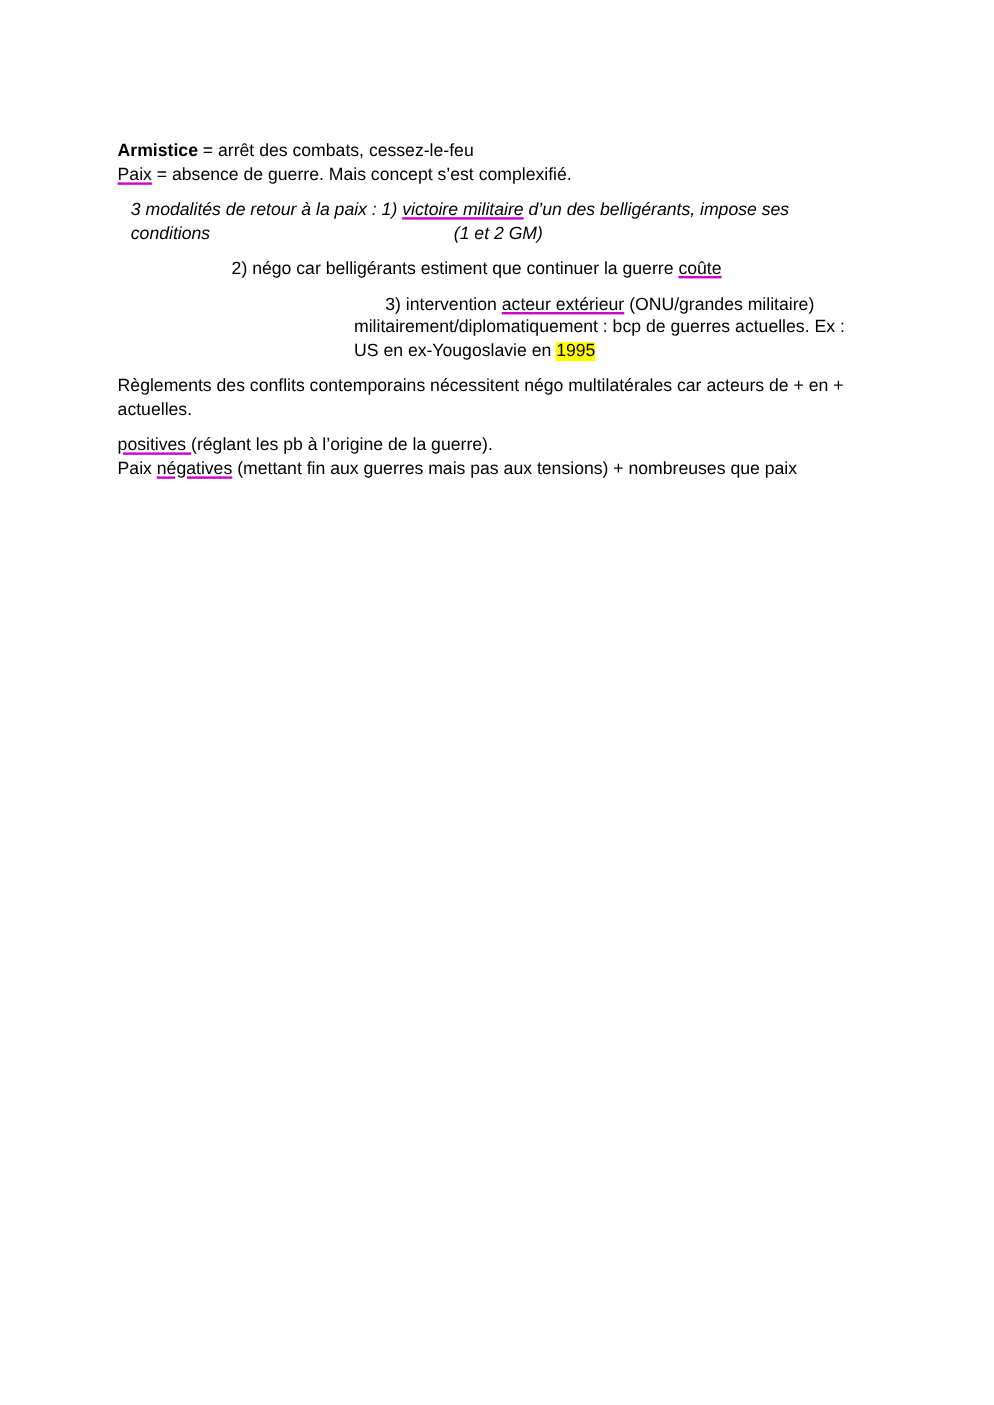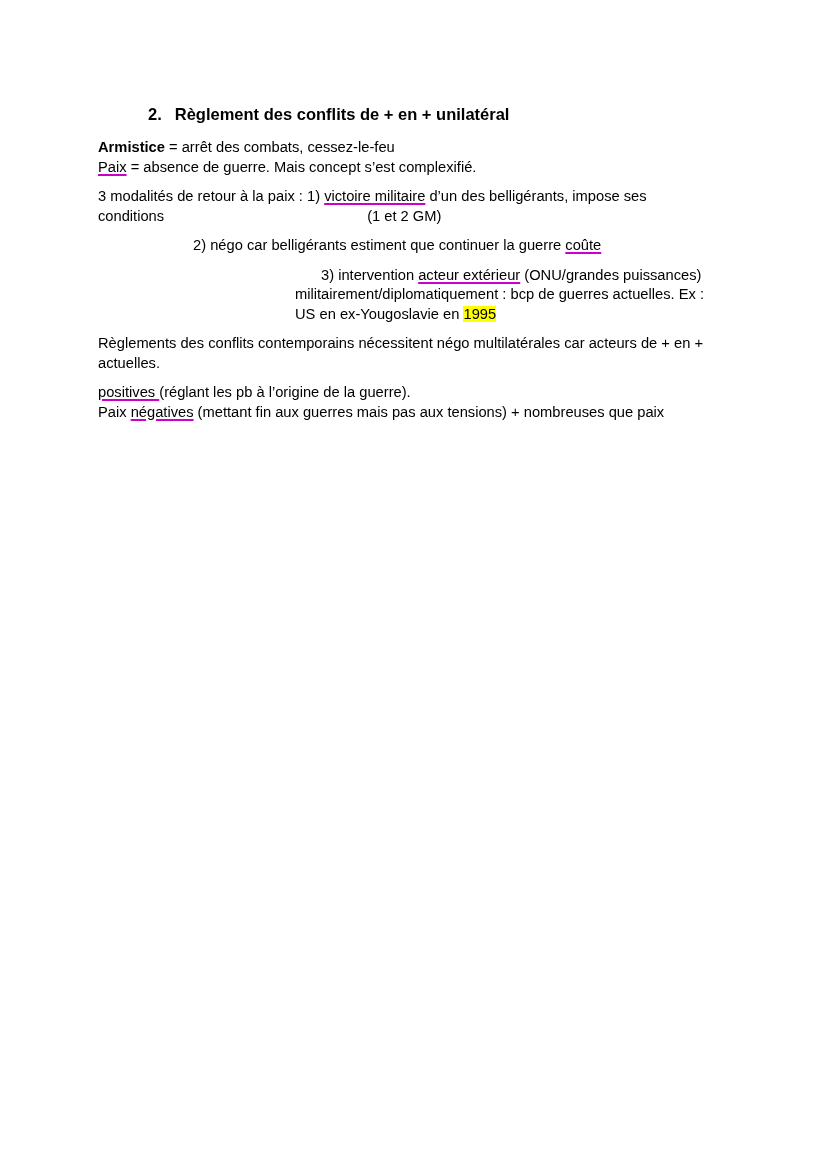--- a/index.html
+++ b/index.html
@@ -44,36 +44,33 @@
   }
   .highlight {
     background-color: var(--highlight-color, #ffff00);
   }
 </style>
 </head>
 <body>
 
 <div class="page" style="background: rgb(255, 255, 255); color: rgb(0, 0, 0); --underline-color: #cc00cc; --highlight-color: #ffff00;">
   <div>
-      <div class="para heading" style="margin-top: 0px; margin-left: 50px;">
-        <div class="line"><span class="bold">2.</span><span class="bold" style="margin-left: 13px;">Règlement des conflits de + en + unilatéral</span></div>
-      </div>
       <div class="para" style="margin-top: 13px; margin-left: 0px;">
         <div class="line"><span class="bold">Armistice</span><span> = arrêt des combats, cessez-le-feu</span></div>
         <div class="line"><span class="underline">Paix</span><span> = absence de guerre. Mais concept s’est complexifié.</span></div>
       </div>
-      <div class="para" style="margin-top: 10px; margin-left: 0px;">
+      <div class="para" style="margin-top: 10px; margin-left: 11px; font-style: italic;">
         <div class="line"><span>3 modalités de retour à la paix : 1) </span><span class="underline">victoire militaire</span><span> d’un des belligérants, impose ses</span></div>
         <div class="line"><span>conditions</span><span style="margin-left: 203px;">(1 et 2 GM)</span></div>
       </div>
       <div class="para" style="margin-top: 10px; margin-left: 85px;">
         <div class="line"><span style="margin-left: 10px;">2) négo car belligérants estiment que continuer la guerre </span><span class="underline">coûte</span></div>
       </div>
       <div class="para" style="margin-top: 10px; margin-left: 197px;">
-        <div class="line"><span style="margin-left: 26px;">3) intervention </span><span class="underline">acteur extérieur</span><span> (ONU/grandes puissances)</span></div>
+        <div class="line"><span style="margin-left: 26px;">3) intervention </span><span class="underline">acteur extérieur</span><span> (ONU/grandes militaire)</span></div>
         <div class="line"><span>militairement/diplomatiquement : bcp de guerres actuelles. Ex :</span></div>
         <div class="line"><span>US en ex-Yougoslavie en </span><span class="highlight">1995</span></div>
       </div>
       <div class="para" style="margin-top: 10px; margin-left: 0px;">
         <div class="line"><span>Règlements des conflits contemporains nécessitent négo multilatérales car acteurs de + en +</span></div>
         <div class="line"><span>actuelles.</span></div>
       </div>
       <div class="para" style="margin-top: 10px; margin-left: 0px;">
         <div class="line"><span class="underline">positives </span><span>(réglant les pb à l’origine de la guerre).</span></div>
         <div class="line"><span>Paix </span><span class="underline">négatives</span><span> (mettant fin aux guerres mais pas aux tensions) + nombreuses que paix</span></div>

